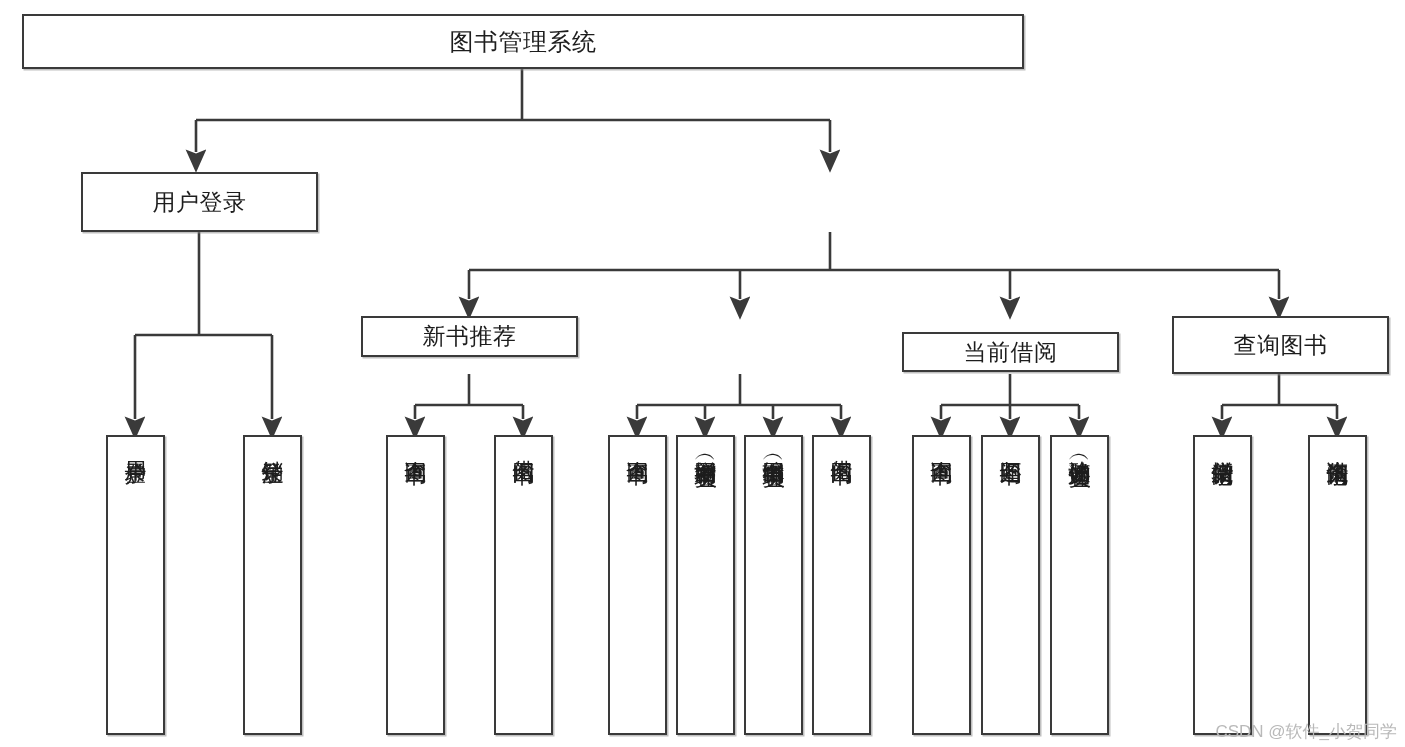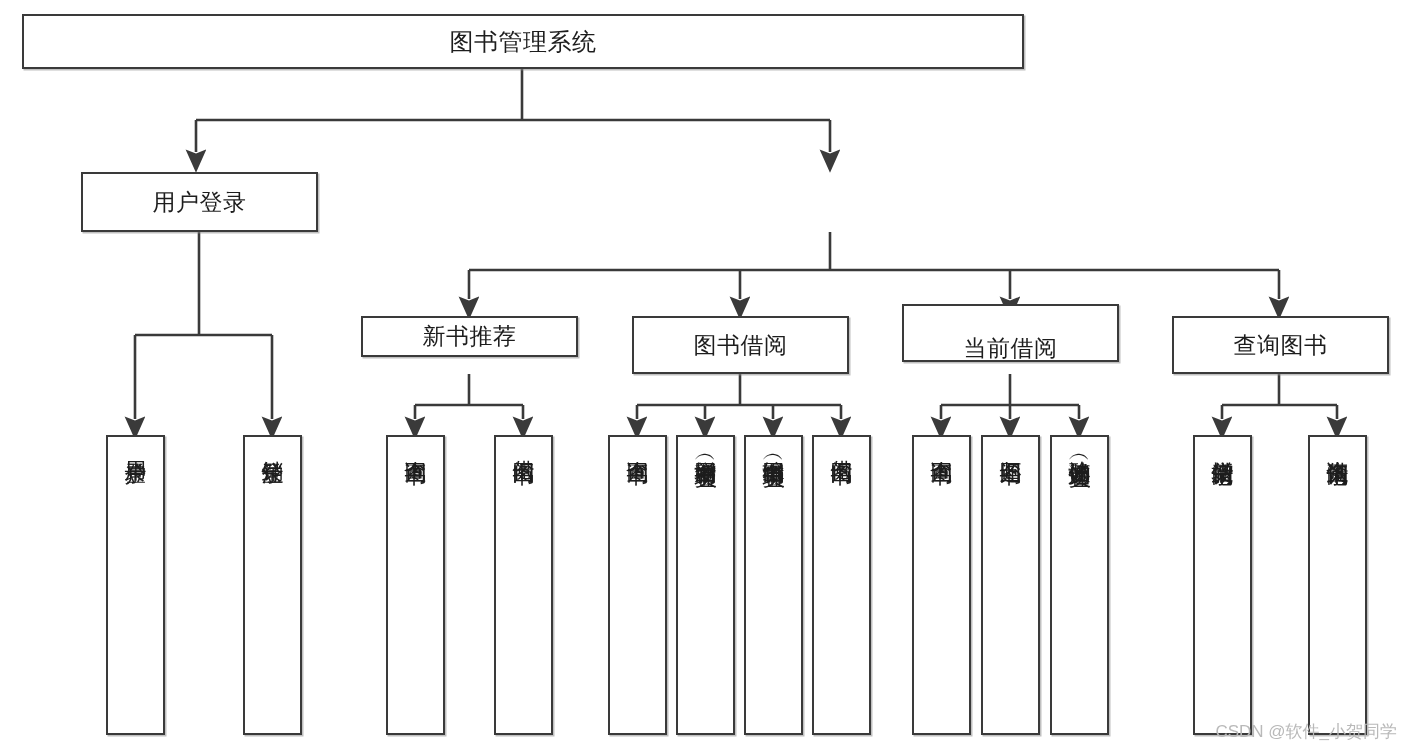--- a/index.html
+++ b/index.html
@@ -133,24 +133,21 @@
     <span class="label">图书管理系统</span>
   </div>
 
   <div class="node horiz" style="left:81px; top:172px; width:237px; height:60px;">
     <span class="label">用户登录</span>
   </div>
 
   <div class="node horiz" style="left:361px; top:316px; width:217px; height:41px;">
     <span class="label">新书推荐</span>
   </div>
-  <div class="node horiz" style="left:632px; top:316px; width:217px; height:58px;">
-    <span class="label">图书借阅</span>
-  </div>
-  <div class="node horiz" style="left:902px; top:304px; width:217px; height:58px;align-items:flex-end;">
+  <div class="node horiz" style="left:902px; top:332px; width:217px; height:40px;">
     <span class="label">当前借阅</span>
   </div>
   <div class="node horiz" style="left:1172px; top:316px; width:217px; height:58px;">
     <span class="label">查询图书</span>
   </div>
 
   <div class="node vert" style="left:106px; top:435px; width:59px; height:300px;">
     <span class="label">用户登录</span>
   </div>
   <div class="node vert" style="left:243px; top:435px; width:59px; height:300px;">

